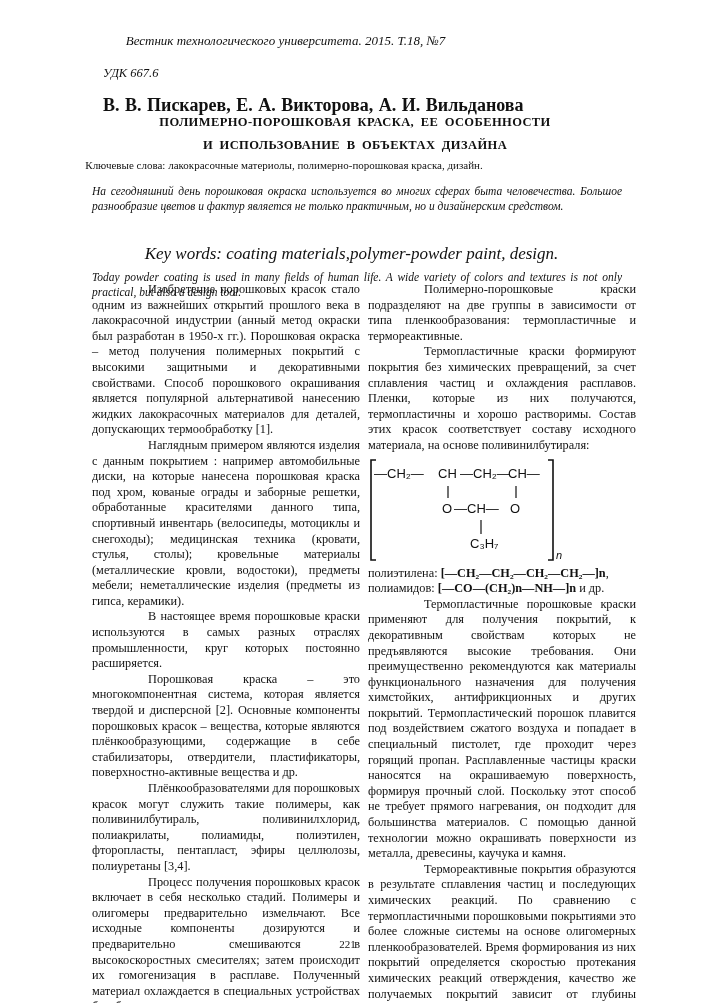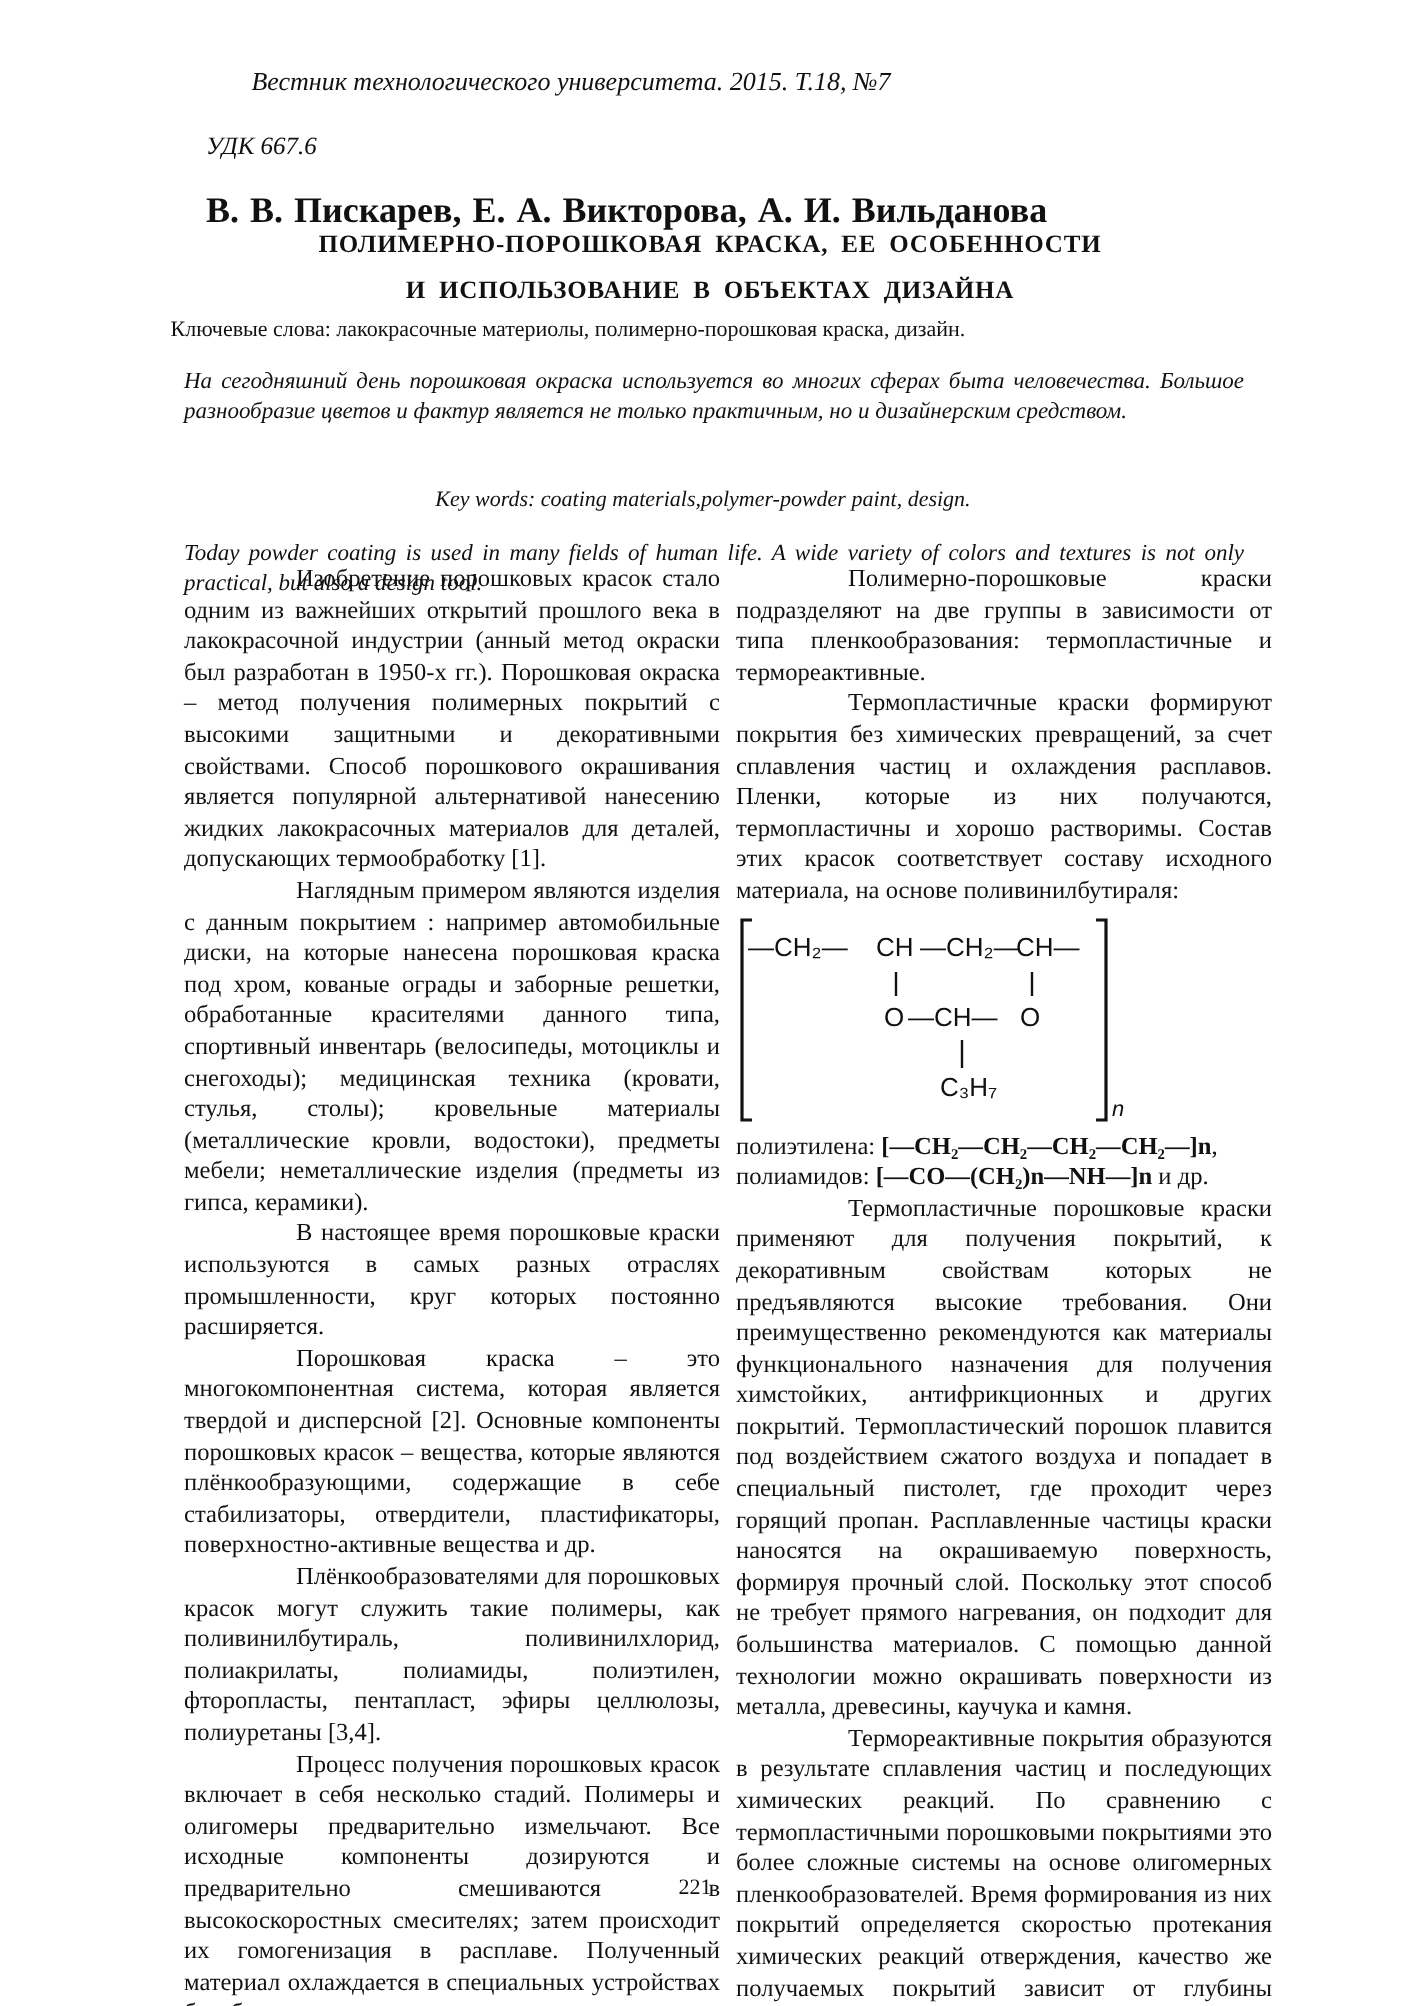--- a/index.html
+++ b/index.html
@@ -8,21 +8,21 @@
   .abs { position: absolute; }
   .journal { top: 33px; left: 0; width: 571px; text-align: center; font-style: italic; font-size: 13px; }
   .udk { top: 66px; left: 103px; font-style: italic; font-size: 12.5px; }
   .authors { top: 95px; left: 103px; font-weight: bold; font-size: 18px; word-spacing: 1px; }
   .title { left: 0; width: 710px; text-align: center; font-weight: bold; font-size: 12.5px; letter-spacing: 0.4px; word-spacing: 3px; }
   .t1 { top: 115px; }
   .t2 { top: 138px; }
   .kw { top: 159px; left: 0; width: 568px; text-align: center; font-size: 11px; }
   .abstract { left: 92px; width: 530px; font-style: italic; font-size: 11.5px; line-height: 15px; text-align: justify; }
   .ab1 { top: 184px; }
-  .kw-en { top: 244px; left: 0; width: 703px; text-align: center; font-style: italic; font-size: 11px; }
+  .kw-en { top: 244px; left: 0; width: 703px; text-align: center; font-style: italic; font-size: 17px; }
   .ab2 { top: 270px; }
   .col { font-size: 12.3px; line-height: 15.6px; text-align: justify; width: 268px; }
   .col p { margin: 0; }
   .col .ind2 { text-indent: 56px; }
   .left { top: 282px; left: 92px; }
   .right { top: 282px; left: 368px; width: 268px; }
   .formula { position: relative; height: 108px; margin: 2px 0 2px 0; font-family: "Liberation Sans", sans-serif; font-weight: normal; font-size: 13px; }
   .formula svg { position: absolute; left: 0; top: 0; }
   .bold { font-weight: bold; }
   .pagenum { top: 938px; left: 0; width: 695px; text-align: center; font-size: 11px; }

